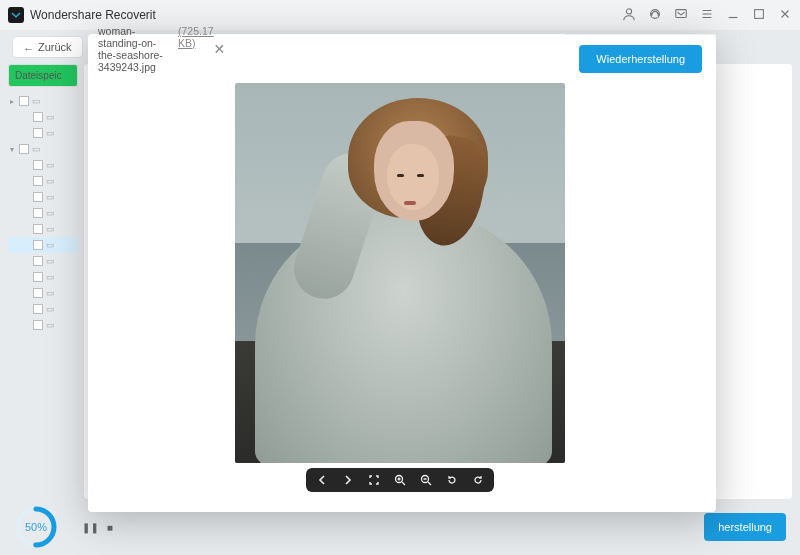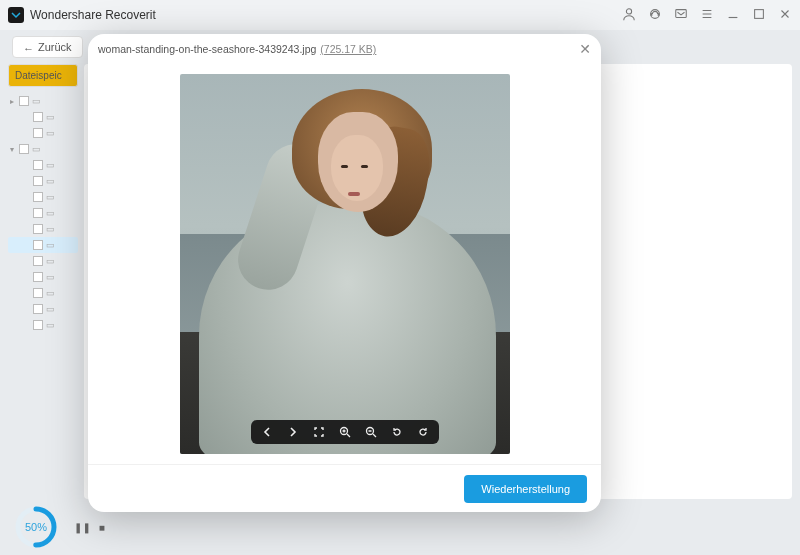--- a/index.html
+++ b/index.html
@@ -12,40 +12,40 @@
 .titlebar .logo svg { width: 10px; height: 10px; }
 .titlebar .right { margin-left: auto; display: flex; gap: 12px; color: #666; }
 .titlebar .right span { cursor: pointer; }
 .wc-icon { width: 14px; height: 14px; display: inline-block; }
 
 .toolbar-back { padding: 6px 12px; }
 .back-btn { display: inline-flex; align-items: center; background: #fff; border: 1px solid #ddd; border-radius: 4px; padding: 4px 10px; font-size: 11px; color: #555; cursor: pointer; }
 
 .content { flex: 1; display: flex; padding: 0 8px; gap: 6px; overflow: hidden; }
 .sidebar { width: 70px; display: flex; flex-direction: column; gap: 2px; }
-.tab-head { background: #eab308; border-radius: 3px; padding: 5px 6px; font-size: 10px; color: #555; border: 1px solid #ddd; }
+.tab-head { background: #22c55e; border-radius: 3px; padding: 5px 6px; font-size: 10px; color: #555; border: 1px solid #ddd; }
 .tree { flex: 1; overflow: hidden; padding-top: 4px; }
 .tree-row { display: flex; align-items: center; gap: 3px; padding: 3px 2px; font-size: 9px; color: #888; }
 .tree-row .arrow { width: 6px; color: #999; font-size: 8px; }
 .tree-row .cb { width: 10px; height: 10px; border: 1px solid #bbb; background: #fff; }
 .tree-row .folder { color: #aaa; }
 .tree-row.selected { background: #d8eefc; border-radius: 2px; }
 .tree-row.indent { padding-left: 16px; }
 
 .main-area { flex: 1; background: #fff; border-radius: 4px; }
 
-.footer { height: 56px; display: flex; align-items: center; padding: 0 14px; gap: 16px; }
+.footer { height: 56px; display: flex; align-items: center; padding: 0 14px; gap: 24px; }
 .progress-ring { width: 44px; height: 44px; position: relative; }
 .progress-ring svg { width: 44px; height: 44px; transform: rotate(-90deg); }
 .progress-ring .pct { position: absolute; inset: 0; display: flex; align-items: center; justify-content: center; font-size: 11px; color: #2ea3dd; font-weight: 500; }
 .footer .ctrls { display: flex; gap: 8px; font-size: 10px; color: #666; }
 .footer .recover-main { margin-left: auto; background: #1a9ce0; color: #fff; border: none; border-radius: 4px; padding: 8px 14px; font-size: 11px; cursor: pointer; }
 
 
-.modal { position: absolute; left: 88px; top: 34px; width: 513px; height: 478px; background: #fff; border-radius: 16px; box-shadow: 0 8px 40px rgba(0,0,0,0.25); display: flex; flex-direction: column; }
+.modal { position: absolute; left: 88px; top: 34px; width: 628px; height: 478px; background: #fff; border-radius: 4px; box-shadow: 0 8px 40px rgba(0,0,0,0.25); display: flex; flex-direction: row; }
 .modal-head { height: 30px; display: flex; align-items: center; padding: 0 10px; font-size: 10.5px; color: #555; }
 .modal-head .fn { display: flex; align-items: baseline; gap: 4px; }
 .modal-head .size { color: #888; text-decoration: underline; }
 .modal-head .close { margin-left: auto; color: #888; cursor: pointer; font-size: 14px; }
 .modal-body { flex: 1; display: flex; align-items: center; justify-content: center; position: relative; }
 .preview-img { width: 330px; height: 380px; border-radius: 2px; overflow: hidden; position: relative; }
 .img-controls { position: absolute; bottom: 20px; left: 50%; transform: translateX(-50%); background: rgba(20,20,20,0.92); border-radius: 6px; padding: 6px 10px; display: flex; gap: 14px; color: #eee; }
 .img-controls span { cursor: pointer; display: flex; align-items: center; }
 .modal-foot { height: 48px; display: flex; align-items: center; padding: 0 14px; border-top: 1px solid #f0f0f0; }
 .modal-foot .recover { margin-left: auto; background: #1a9ce0; color: #fff; border: none; border-radius: 4px; padding: 8px 17px; font-size: 11px; cursor: pointer; }
@@ -206,20 +206,21 @@
       </svg>
       <div class="pct">
           <span>50</span>
           <span>%</span>
         </div>
     </div>
     <div class="ctrls">
       <span>❚❚</span>
       <span>■</span>
     </div>
+    <button class="recover-main">herstellung</button>
   </div>
 </div>
 
 <div class="modal">
   <div class="modal-head">
     <span class="fn">
       <span>woman-standing-on-the-seashore-3439243.jpg</span>
       <span class="size">(725.17 KB)</span>
     </span>
     <span class="close">✕</span>

